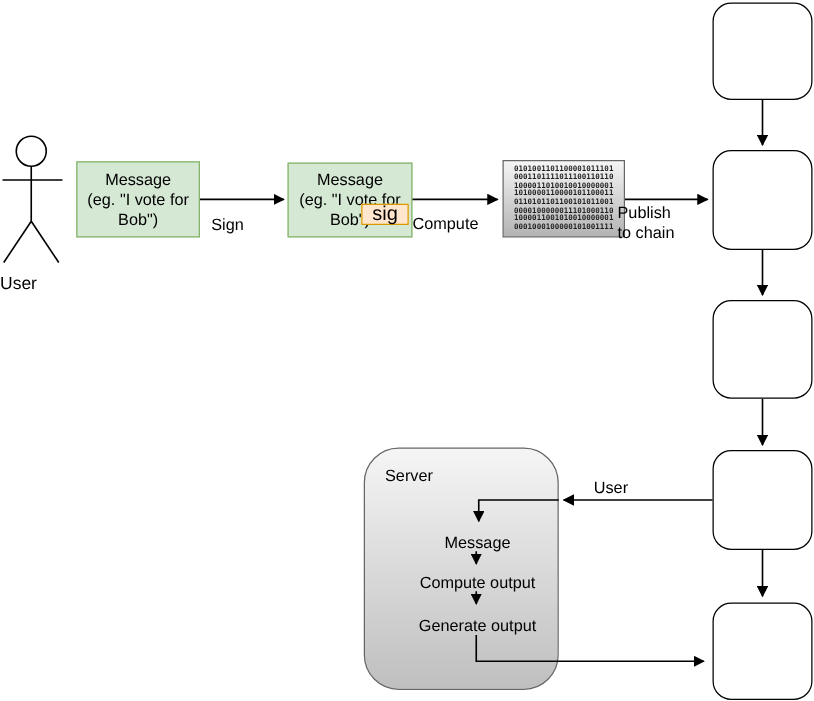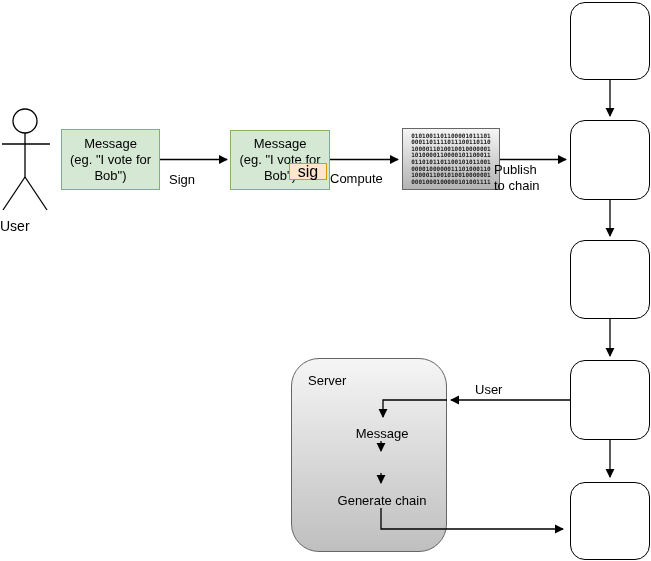--- a/index.html
+++ b/index.html
@@ -109,21 +109,22 @@
 
   <div class="node chainblock" style="left:570px;top:2px;width:80px;height:78px"></div>
   <div class="node chainblock" style="left:570px;top:120px;width:80px;height:80px"></div>
   <div class="node chainblock" style="left:570px;top:240px;width:80px;height:79px"></div>
   <div class="node chainblock" style="left:570px;top:360px;width:80px;height:80px"></div>
   <div class="node chainblock" style="left:570px;top:482px;width:80px;height:78px"></div>
 
   <div class="node serverbox" style="left:291px;top:358px;width:156px;height:194px">
     <div class="servertitle">Server</div>
     <div class="serverstep" style="top:67px">Message</div>
-    <div class="serverstep" style="top:134px">Generate chain</div>
+    <div class="serverstep" style="top:99px">Compute output</div>
+    <div class="serverstep" style="top:134px">Generate output</div>
   </div>
 
   <div class="vlabel" style="left:169px;top:172px;width:60px">Sign</div>
   <div class="vlabel" style="left:330px;top:171px;width:74px">Compute</div>
   <div class="vlabel" style="left:494px;top:162px;width:80px">Publish
 to chain</div>
   <div class="vlabel" style="left:475px;top:382px;width:60px">User</div>
   <div class="vlabel userlabel" style="left:0px;top:218px;width:52px">User</div>
 
 </div>

